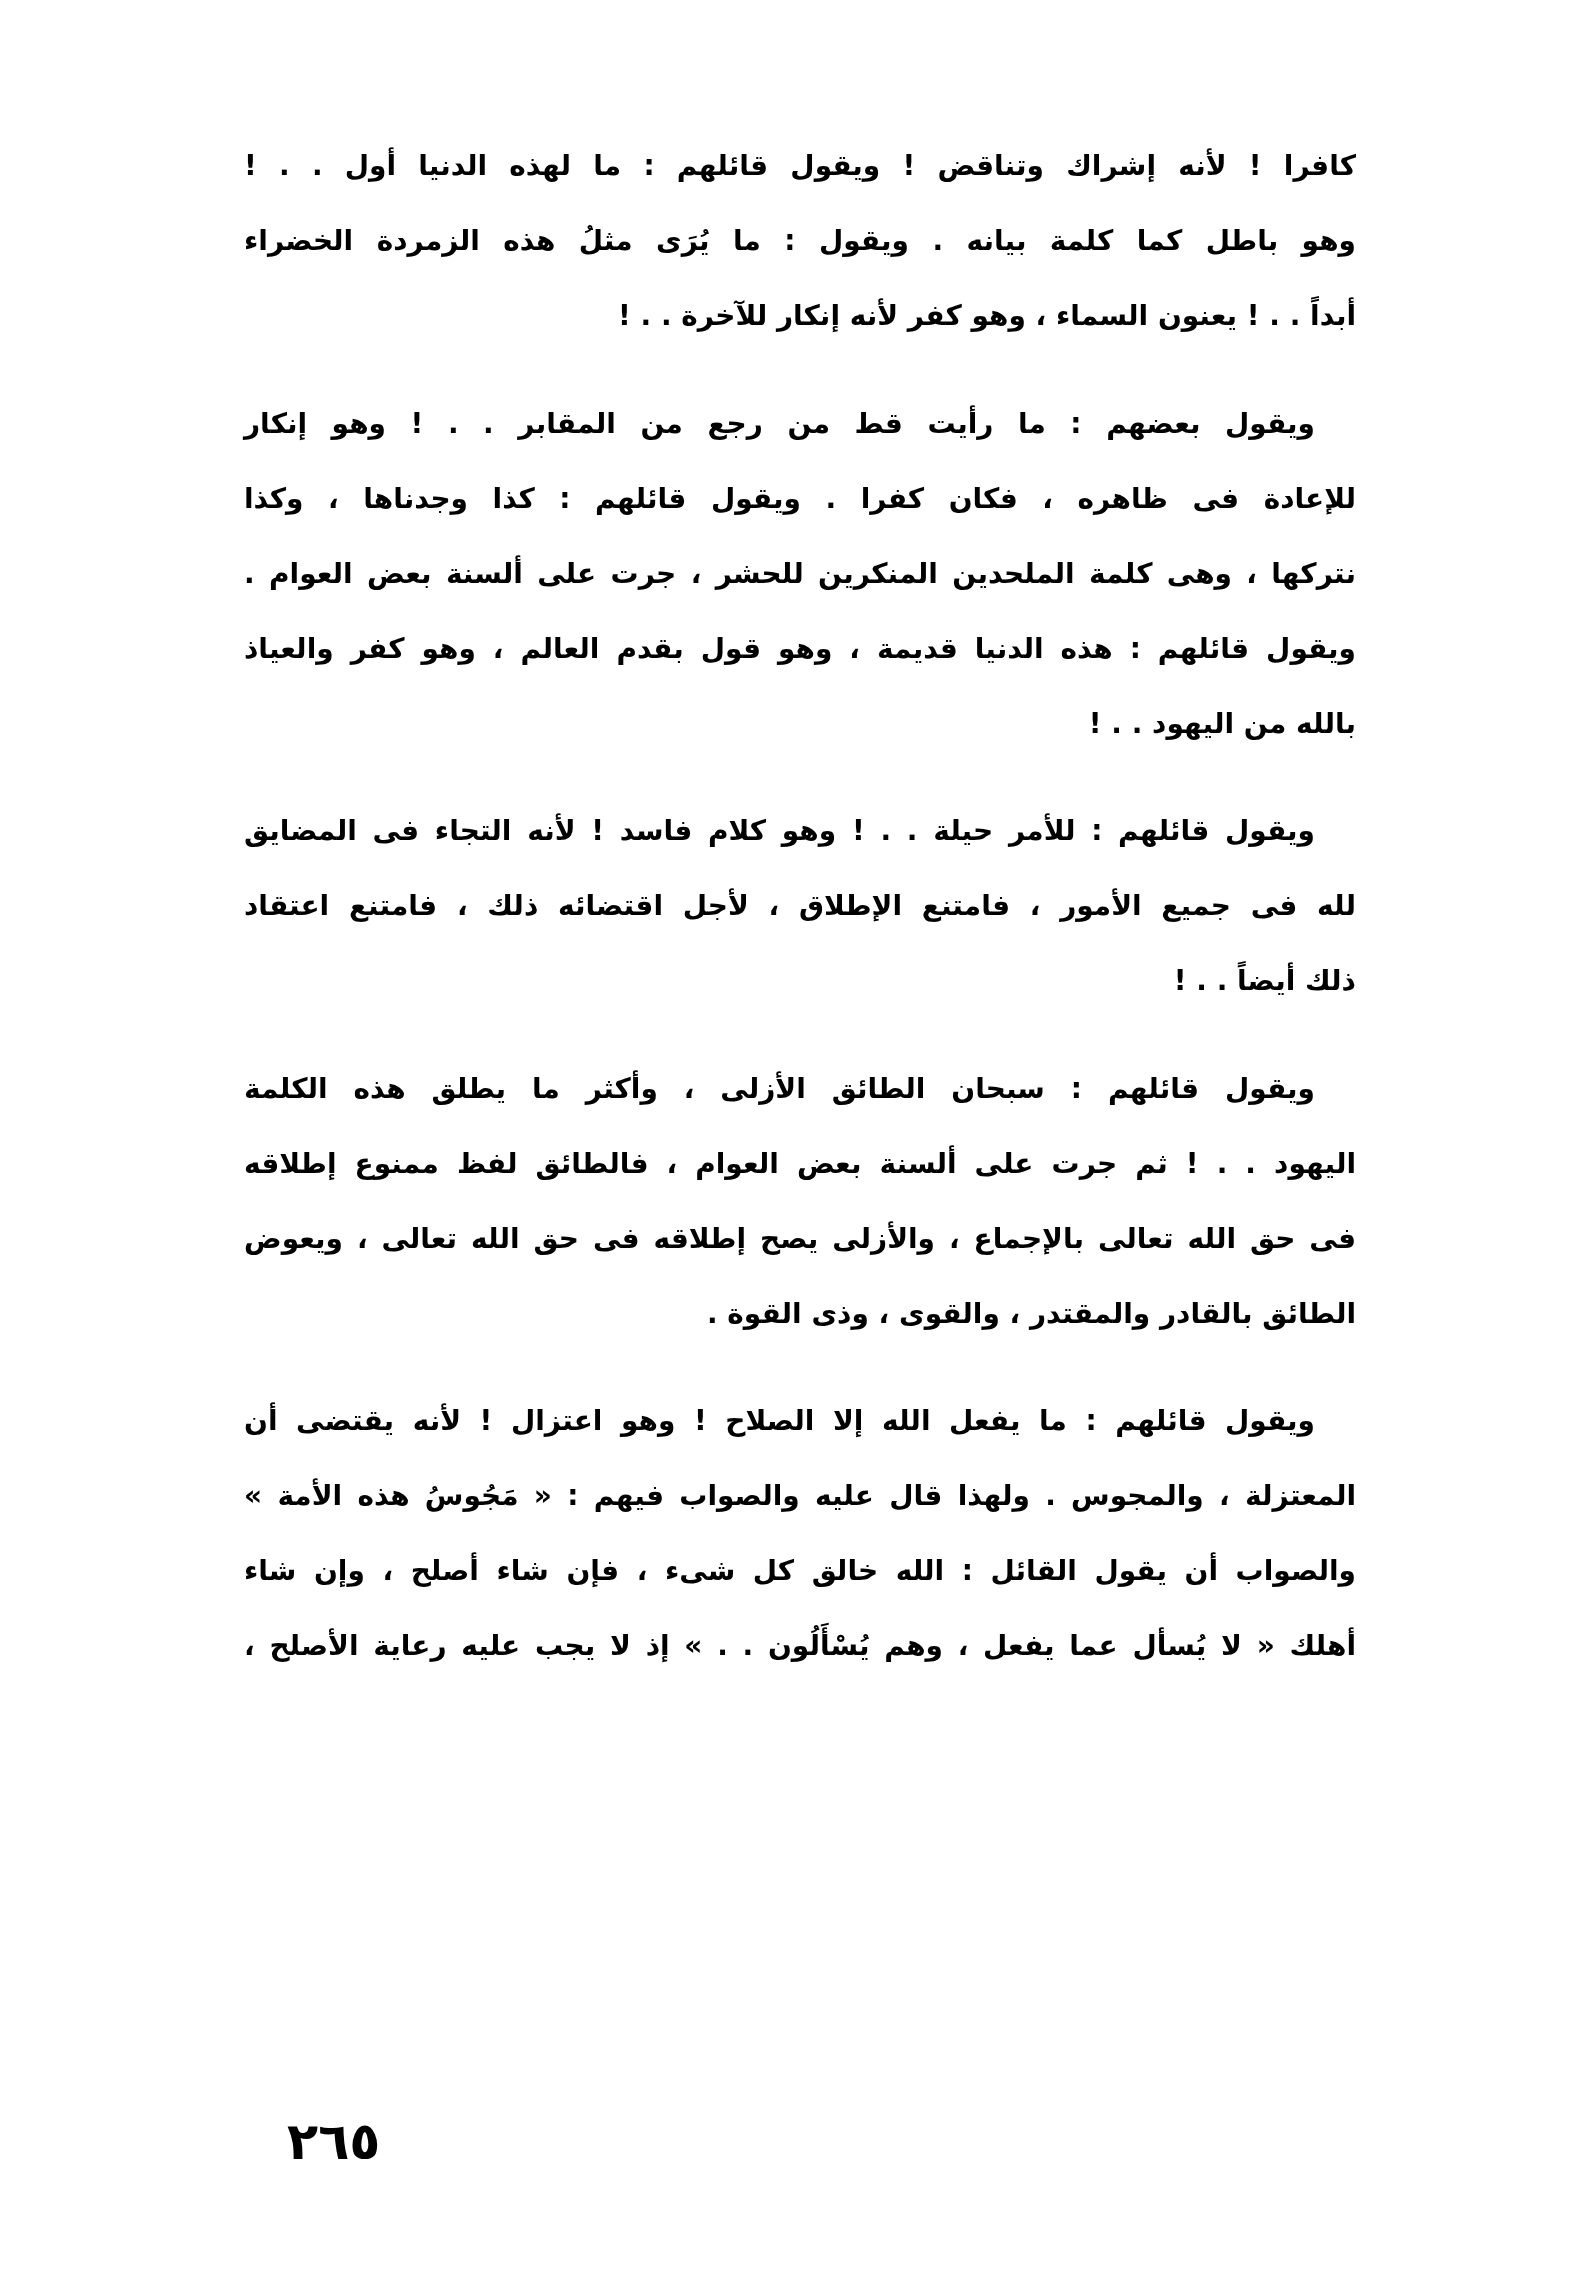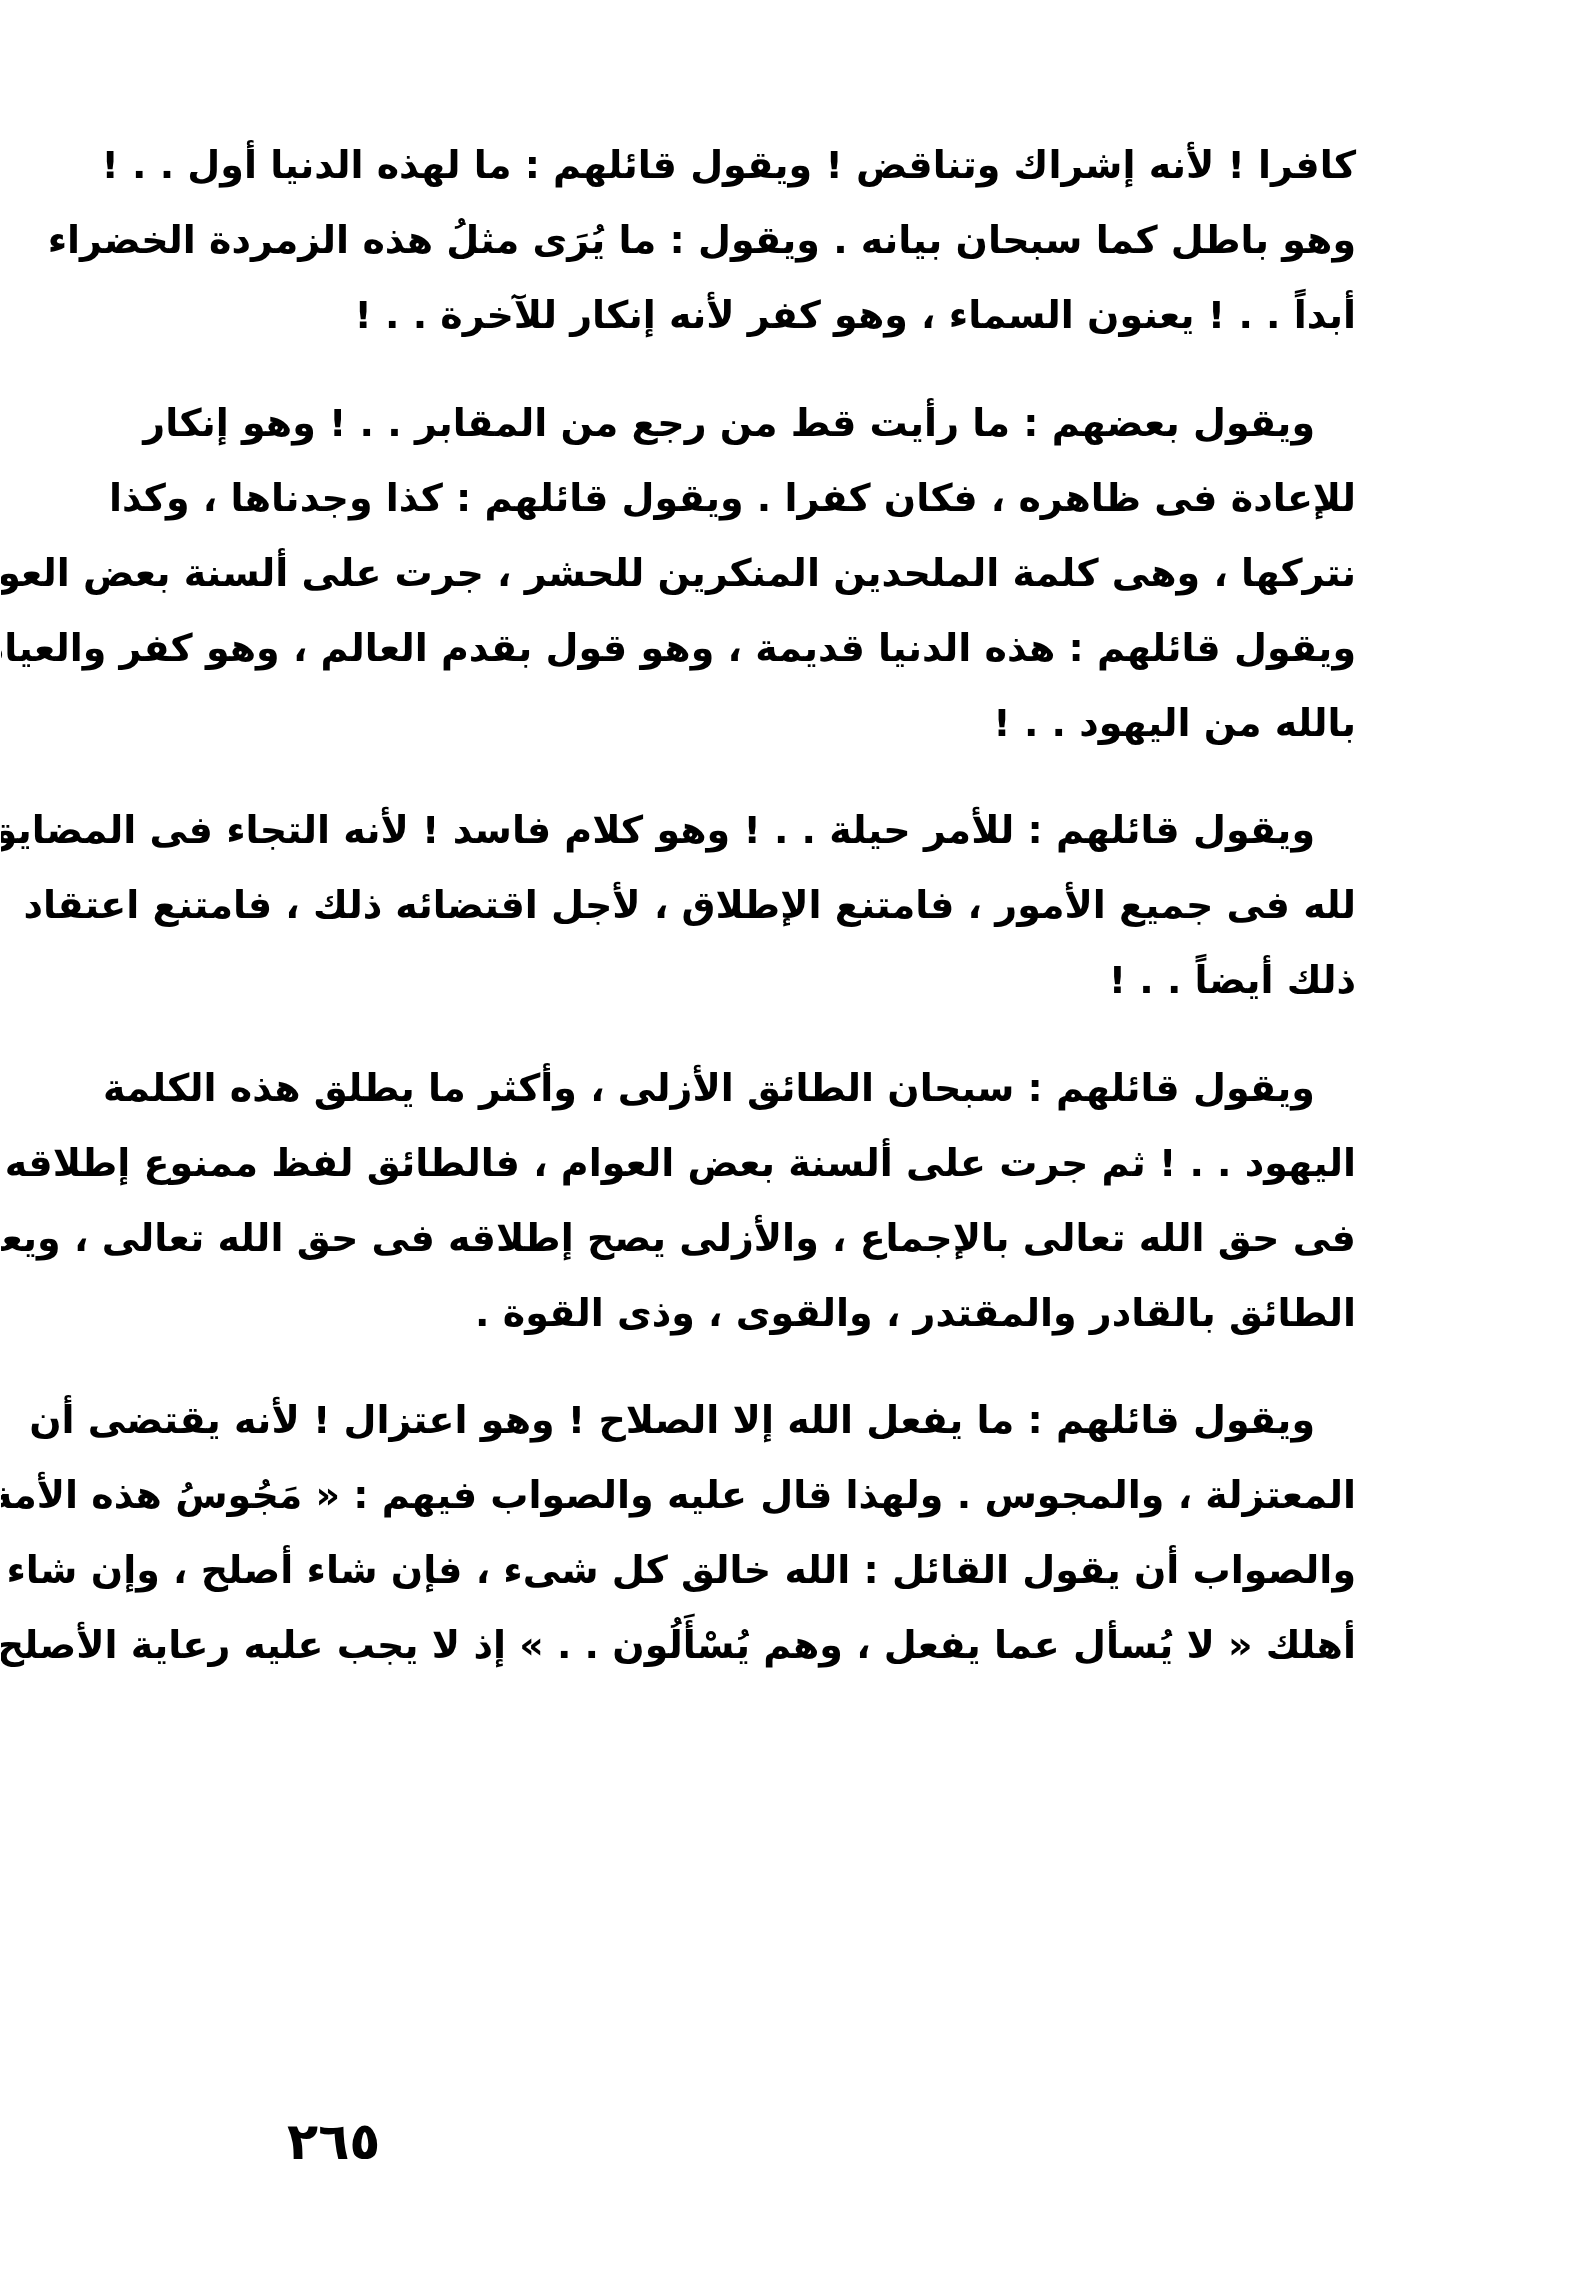--- a/index.html
+++ b/index.html
@@ -22,21 +22,21 @@
       width: 1112px;
       direction: rtl;
     }
     .paragraph {
       margin: 0;
     }
     .line {
       display: block;
       height: 75px;
       line-height: 75px;
-      font-size: 38px;
+      font-size: 28px;
       font-weight: bold;
       white-space: nowrap;
       text-align: justify;
       text-align-last: justify;
       direction: rtl;
       unicode-bidi: plaintext;
     }
     .line.last {
       text-align-last: right;
     }
@@ -56,21 +56,21 @@
       font-family: "DejaVu Sans", sans-serif;
     }
   </style>
 </head>
 <body>
 
 <div class="page">
 
   <div class="paragraph">
     <span class="line">كافرا ! لأنه إشراك وتناقض ! ويقول قائلهم : ما لهذه الدنيا أول . . !</span>
-    <span class="line">وهو باطل كما سبحان بيانه . ويقول : ما يُرَى مثلُ هذه الزمردة الخضراء</span>
+    <span class="line">وهو باطل كما كلمة بيانه . ويقول : ما يُرَى مثلُ هذه الزمردة الخضراء</span>
     <span class="line last">أبداً . . ! يعنون السماء ، وهو كفر لأنه إنكار للآخرة . . !</span>
   </div>
 
   <div class="gap"></div>
 
   <div class="paragraph">
     <span class="line indent">ويقول بعضهم : ما رأيت قط من رجع من المقابر . . ! وهو إنكار</span>
     <span class="line">للإعادة فى ظاهره ، فكان كفرا . ويقول قائلهم : كذا وجدناها ، وكذا</span>
     <span class="line">نتركها ، وهى كلمة الملحدين المنكرين للحشر ، جرت على ألسنة بعض العوام .</span>
     <span class="line">ويقول قائلهم : هذه الدنيا قديمة ، وهو قول بقدم العالم ، وهو كفر والعياذ</span>

